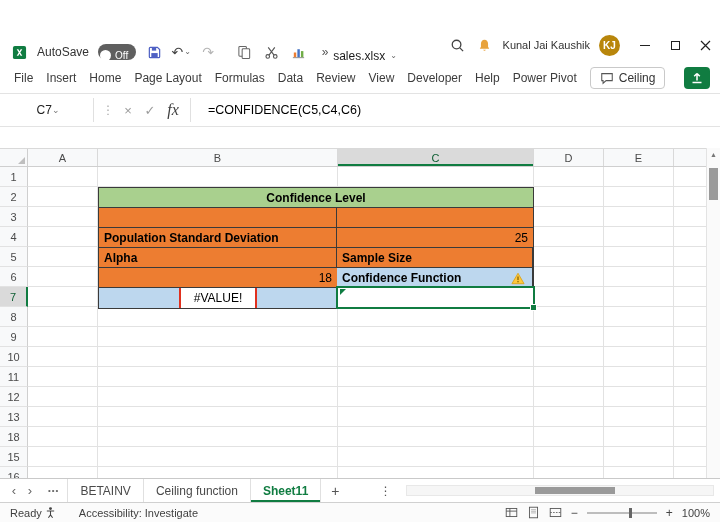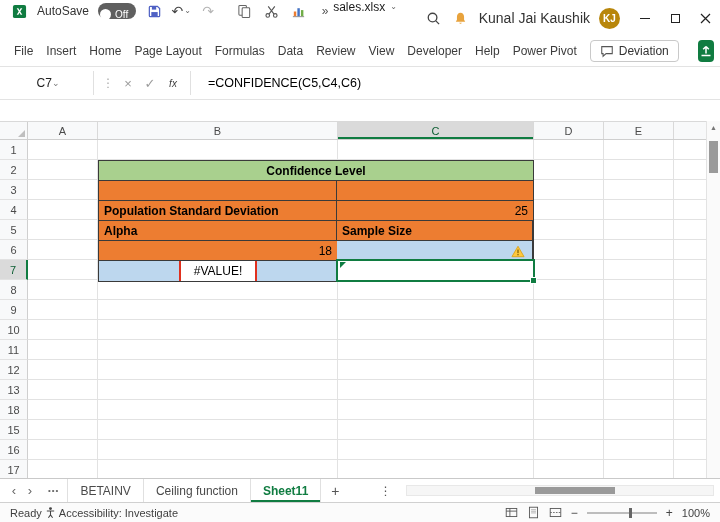--- a/index.html
+++ b/index.html
@@ -1,54 +1,54 @@
 <!DOCTYPE html>
 <html style="--excel-green: #107C41; --table-header-green: #A9D08E; --table-orange: #ED7D31; --table-blue: #BDD7EE; --annotation-red: #E0301E; --avatar-gold: #B8860B;"><head>
 <meta charset="utf-8">
 <style>
   * { box-sizing: border-box; margin: 0; padding: 0; }
   html,body { width: 720px; height: 522px; overflow: hidden; }
   body { font-family: "Liberation Sans", sans-serif; background: #fff; }
   .window { width: 720px; height: 522px; display: flex; flex-direction: column; background: #fff; }
 
   
-  .titlebar { height: 36px; display: flex; align-items: flex-start; padding-left: 10px; font-size: 12px; color: #333; background: #fff; }
+  .titlebar { height: 36px; display: flex; align-items: flex-end; padding-left: 10px; font-size: 12px; color: #333; background: #fff; margin-top: 27px; }
   .tb-left { display: flex; align-items: center; gap: 9px; flex: 1; min-width: 0; }
   .tb-center { display: flex; align-items: center; gap: 4px; color: #1b1b1b; white-space: nowrap; }
   .tb-right { display: flex; align-items: center; flex: 1; justify-content: flex-end; }
   .tb-acct { display: flex; align-items: center; gap: 9px; margin-right: 10px; }
   .toggle { display: inline-flex; align-items: center; gap: 4px; background: #5f5f5f; border-radius: 9px; padding: 8px 8px 1px 2px; height: 16px; cursor: pointer; }
   .knob { width: 11px; height: 11px; background: #fff; border-radius: 50%; }
   .toggle-text { color: #fff; font-size: 10px; }
   .tb-icon { display: inline-flex; align-items: center; justify-content: center; min-width: 18px; height: 22px; }
   .glyph { font-family: "DejaVu Sans", sans-serif; font-size: 14px; color: #444; line-height: 1; }
   .glyph.disabled { color: #b5b5b5; }
   .mini-chev { font-size: 8px; color: #666; line-height: 1; margin-left: 1px; }
   .tb-sep { width: 1px; height: 18px; background: #dcdcdc; }
   .overflow-glyph { font-size: 12px; color: #555; }
-  .user-name { font-size: 14px; color: #333; white-space: nowrap; }
+  .user-name { font-size: 11px; color: #333; white-space: nowrap; }
   .avatar { width: 21px; height: 21px; border-radius: 50%; background: var(--avatar-gold, #B8860B); color: #fff; font-size: 10px; font-weight: bold; display: flex; align-items: center; justify-content: center; }
   .winbtn { width: 30px; height: 36px; display: flex; align-items: center; justify-content: center; cursor: pointer; }
   .min-glyph { width: 10px; height: 1px; background: #222; display: block; }
   .max-glyph { width: 9px; height: 9px; border: 1px solid #222; display: block; }
 
   
   .menubar { height: 30px; display: flex; align-items: center; gap: 13px; padding: 0 10px 0 14px; font-size: 12px; color: #3c3c3c; background: #fff; }
   .menu-tab { white-space: nowrap; cursor: pointer; }
   .comments-btn { margin-left: auto; display: flex; align-items: center; gap: 5px; border: 1px solid #c9c9c9; border-radius: 4px; padding: 3px 9px; color: #333; cursor: pointer; white-space: nowrap; }
   .share-btn { width: 26px; height: 22px; background: var(--excel-green, #107C41); border-radius: 4px; display: flex; align-items: center; justify-content: center; margin-left: 6px; cursor: pointer; }
 
   
   .formulabar { height: 34px; display: flex; align-items: center; border-top: 1px solid #e3e3e3; border-bottom: 1px solid #e3e3e3; padding-left: 8px; background: #fff; }
   .namebox { width: 80px; display: flex; align-items: center; justify-content: center; padding: 0 6px; font-size: 12px; color: #222; cursor: pointer; }
   .nb-chev { font-size: 9px; color: #777; }
   .fb-div { width: 1px; height: 24px; background: #e0e0e0; margin: 0 5px; }
   .fb-dots { color: #aaa; font-size: 12px; padding: 0 3px; }
   .fb-btn { width: 22px; text-align: center; font-size: 13px; color: #9b9b9b; cursor: pointer; }
-  .fb-fx { font-family: Liberation Sans, sans-serif; font-style: italic; font-size: 10px; color: #3f3f3f; width: 24px; text-align: center; cursor: pointer; }
+  .fb-fx { font-family: Liberation Serif, serif; font-style: italic; font-size: 16px; color: #3f3f3f; width: 24px; text-align: center; cursor: pointer; }
   .fb-formula { margin-left: 12px; font-size: 12.5px; color: #000; white-space: nowrap; }
 
   
   .sheetarea { flex: 1; display: flex; flex-direction: column; position: relative; min-height: 0; background: #fff; }
   .gapstrip { height: 21px; background: #fff; }
   .colheaders { display: flex; height: 19px; background: #f8f9fa; border-top: 1px solid #d9d9d9; border-bottom: 1px solid #cfcfcf; }
   .corner { width: 28px; border-right: 1px solid #cfcfcf; position: relative; background: #f8f9fa; cursor: pointer; }
   .corner::after { content: ""; position: absolute; right: 2px; bottom: 2px; border-left: 7px solid transparent; border-bottom: 7px solid #bfbfbf; }
   .colhdr { display: flex; align-items: center; justify-content: center; font-size: 11px; color: #4a4a4a; border-right: 1px solid #d9d9d9; cursor: pointer; }
   .w-a { width: 70px; } .w-b { width: 240px; } .w-c { width: 196px; } .w-d { width: 70px; } .w-e { width: 70px; }
@@ -99,21 +99,21 @@
   .hscroll { flex: 1; height: 11px; margin: 0 6px 0 14px; background: #f6f6f6; border: 1px solid #e8e8e8; position: relative; cursor: pointer; }
   .hthumb { position: absolute; left: 42%; width: 80px; top: 1px; bottom: 1px; background: #9a9a9a; cursor: grab; }
 
   
   .statusbar { height: 20px; display: flex; align-items: center; border-top: 1px solid #d0d0d0; background: #fbfbfb; font-size: 11px; color: #3f3f3f; padding: 0 10px; gap: 2px; }
   .sb-right { margin-left: auto; display: flex; align-items: center; gap: 9px; }
   .sb-view { display: inline-flex; cursor: pointer; }
   .zoom-glyph { font-size: 12px; color: #444; cursor: pointer; }
   .zoom-track { width: 70px; height: 2px; background: #bdbdbd; position: relative; cursor: pointer; }
   .zoom-knob { position: absolute; left: 60%; top: -4px; width: 3px; height: 10px; background: #666; }
-  .sb-acc { cursor: pointer; }
+  .sb-acc { cursor: pointer; margin-left: 20px; }
 </style>
 </head>
 <body>
 
 <div class="window">
 
   <div class="titlebar">
     <div class="tb-left">
       <span class="tb-icon">
         <svg width="15" height="15" viewBox="0 0 16 16">
@@ -210,21 +210,21 @@
     <span class="menu-tab">Data</span>
     <span class="menu-tab">Review</span>
     <span class="menu-tab">View</span>
     <span class="menu-tab">Developer</span>
     <span class="menu-tab">Help</span>
     <span class="menu-tab">Power Pivot</span>
     <span class="comments-btn">
       <svg width="14" height="14" viewBox="0 0 16 16">
           <path d="M2 3 h12 v8 h-7 l-3.5 3 v-3 H2 Z" fill="none" stroke="#555" stroke-width="1.2"></path>
         </svg>
-      <span>Deviation</span>
+      <span>Ceiling</span>
     </span>
     <span class="share-btn">
       <svg width="16" height="16" viewBox="0 0 16 16">
           <path d="M8 10.5 V3.5 M8 3.5 L5.2 6.3 M8 3.5 L10.8 6.3" stroke="#fff" stroke-width="1.5" fill="none"></path>
           <path d="M3.5 12.5 h9" stroke="#fff" stroke-width="1.5"></path>
         </svg>
     </span>
   </div>
 
   <div class="formulabar">
@@ -285,20 +285,21 @@
       <div class="xtable">
         <div class="tc title">Confidence Level</div>
         <div class="tc o bl"></div>
         <div class="tc o"></div>
         <div class="tc o lab">Population Standard Deviation</div>
         <div class="tc o num">25</div>
         <div class="tc o lab">Alpha</div>
         <div class="tc o lab">Sample Size</div>
         <div class="tc o num">18</div>
         <div class="tc b lab last">
+          <span>Confidence Function</span>
           <span class="warn">
             <svg width="14" height="13" viewBox="0 0 16 15">
                 <path d="M8 1.5 L15 13.5 H1 Z" fill="#FFC83D" stroke="#D9A118" stroke-width="1"></path>
                 <rect x="7.3" y="5.2" width="1.4" height="4.2" fill="#7A5C00"></rect>
                 <rect x="7.3" y="10.4" width="1.4" height="1.5" fill="#7A5C00"></rect>
               </svg>
           </span>
         </div>
         <div class="tc b center last">
           <span class="redbox">#VALUE!</span>

